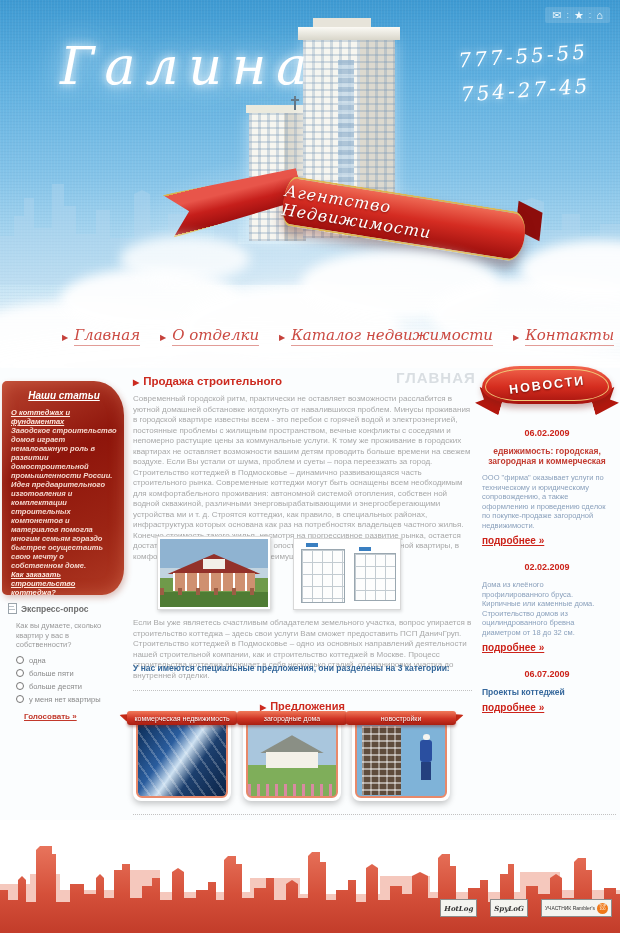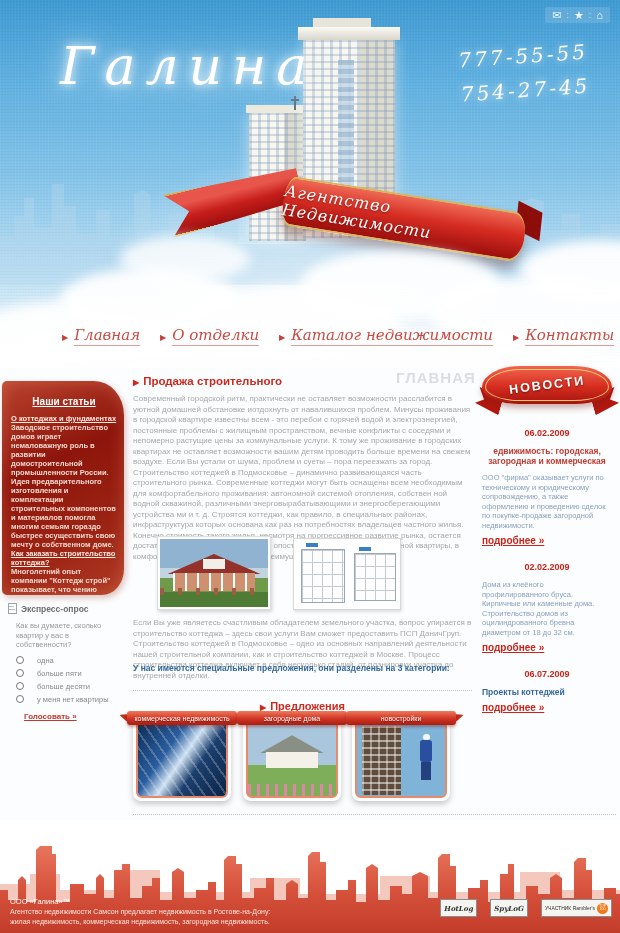--- a/index.html
+++ b/index.html
@@ -76,34 +76,34 @@
   
   .content-bg{position:absolute;left:0;top:368px;width:620px;height:452px;background:#fbfdfe;}
   .watermark{position:absolute;left:396px;top:369px;font-size:15px;font-weight:bold;
       color:#d9dee2;letter-spacing:1px;z-index:2;}
 
   
   .articles{position:absolute;left:2px;top:381px;width:122px;height:214px;box-sizing:border-box;
       background:linear-gradient(155deg,#b8422e 0%,#8e150b 38%,#9c2414 72%,#b03a24 100%);
       border-radius:5px 30px 22px 5px/5px 34px 26px 5px;
       box-shadow:inset 0 0 16px rgba(255,170,130,.28),2px 3px 6px rgba(150,60,40,.3);
-      padding:15px 7px 6px 9px;color:#fff;overflow:hidden;z-index:3;}
+      padding:9px 7px 6px 9px;color:#fff;overflow:hidden;z-index:3;font-style:italic;}
   .articles-title{text-align:center;font-weight:bold;font-size:10px;text-decoration:underline;margin-bottom:7px;}
   .art{font-size:7.5px;line-height:9px;font-weight:bold;color:#f6d9cf;}
   .art-link{text-decoration:underline;color:#ffe9df;cursor:pointer;}
 
   
   .poll{position:absolute;left:8px;top:603px;width:114px;z-index:3;}
   .poll-head{display:flex;align-items:center;gap:4px;}
   .page-icon{width:7px;height:9px;border:1px solid #9aa4ab;background:
       linear-gradient(#b9c2c8 1px,transparent 1px) 0 2px/5px 2px no-repeat,
       linear-gradient(#b9c2c8 1px,transparent 1px) 0 5px/6px 2px no-repeat,#fff;}
   .poll-title{font-size:8.5px;font-weight:bold;color:#6e6e6e;}
   .poll-q{font-size:7.5px;color:#9a9a9a;line-height:9.5px;margin:7px 0 6px 8px;}
-  .poll-opt{display:flex;align-items:center;gap:13px;margin:4px 0 0 8px;}
+  .poll-opt{display:flex;align-items:center;gap:5px;margin:4px 0 0 8px;}
   .poll-opt input{width:8px;height:8px;margin:0;}
   .poll-opt label{font-size:7.5px;color:#8a8a8a;}
   .vote{display:inline-block;margin:8px 0 0 16px;font-size:8px;font-weight:bold;color:#c2382b;
       text-decoration:underline;cursor:pointer;}
 
   
   .main-head{position:absolute;left:133px;top:375px;font-size:11.5px;font-weight:bold;color:#cc2a1f;z-index:2;}
   .tri{color:#cc2a1f;font-size:8px;margin-right:4px;}
   .p1{position:absolute;left:133px;top:394px;width:339px;font-size:8px;color:#a8a8a8;line-height:10.5px;}
   .imgrow{position:absolute;left:133px;top:536px;width:339px;height:78px;}
@@ -406,25 +406,20 @@
         <linearGradient id="redgrad" x1="0" y1="0" x2="0" y2="1">
           <stop offset="0" stop-color="#e8745c"></stop>
           <stop offset="0.55" stop-color="#d5503a"></stop>
           <stop offset="1" stop-color="#c23c2a"></stop>
         </linearGradient>
       </defs>
       <path fill="#eb927c" opacity="0.5" d="M0,88 0,64 30,64 30,54 60,54 60,70 120,70 120,50 160,50 160,72 250,72 250,58 300,58 300,74 380,74 380,56 430,56 430,72 520,72 520,52 560,52 560,70 620,70 620,113 0,113 Z"></path>
       <path fill="url(#redgrad)" d="M0,90 0,70 8,70 8,80 18,80 18,60 22,56 26,60 26,82 36,82 36,30 40,26 52,26 52,34 56,34 56,82 70,82 70,64 84,64 84,74 96,74 96,58 100,54 104,58 104,78 114,78 114,50 122,50 122,44 130,44 130,78 142,78 142,66 152,66 152,58 160,58 160,80 172,80 172,52 178,48 184,52 184,78 196,78 196,70 208,70 208,62 216,62 216,80 224,80 224,40 228,36 236,36 236,44 242,44 242,78 254,78 254,68 266,68 266,58 274,58 274,80 286,80 286,64 292,60 298,64 298,78 308,78 308,36 312,32 320,32 320,42 326,42 326,80 336,80 336,70 348,70 348,60 356,60 356,82 366,82 366,48 372,44 378,48 378,80 390,80 390,66 402,66 402,74 412,74 412,56 420,52 428,56 428,78 438,78 438,38 442,34 450,34 450,46 456,46 456,80 468,80 468,68 480,68 480,60 488,60 488,82 500,82 500,54 508,54 508,44 514,44 514,80 526,80 526,66 538,66 538,74 550,74 550,58 556,54 562,58 562,78 574,78 574,42 578,38 586,38 586,50 592,50 592,80 604,80 604,68 616,68 616,74 620,74 620,113 0,113 Z"></path>
     </svg>
 
-    <div class="footer-text">
-      <div class="co">ООО «Галина»™</div>
-      <div>Агентство недвижимости Самсон предлагает  недвижимость в Ростове-на-Дону:</div>
-      <div>жилая недвижимость, коммерческая недвижимость, загородная недвижимость.</div>
-    </div>
 
     <div class="badges">
       <div class="badge">
         <span class="b-big">HotLog</span>
       </div>
       <div class="badge">
         <span class="b-big">SpyLoG</span>
       </div>
       <div class="badge">
         <span>УЧАСТНИК Rambler's</span>

